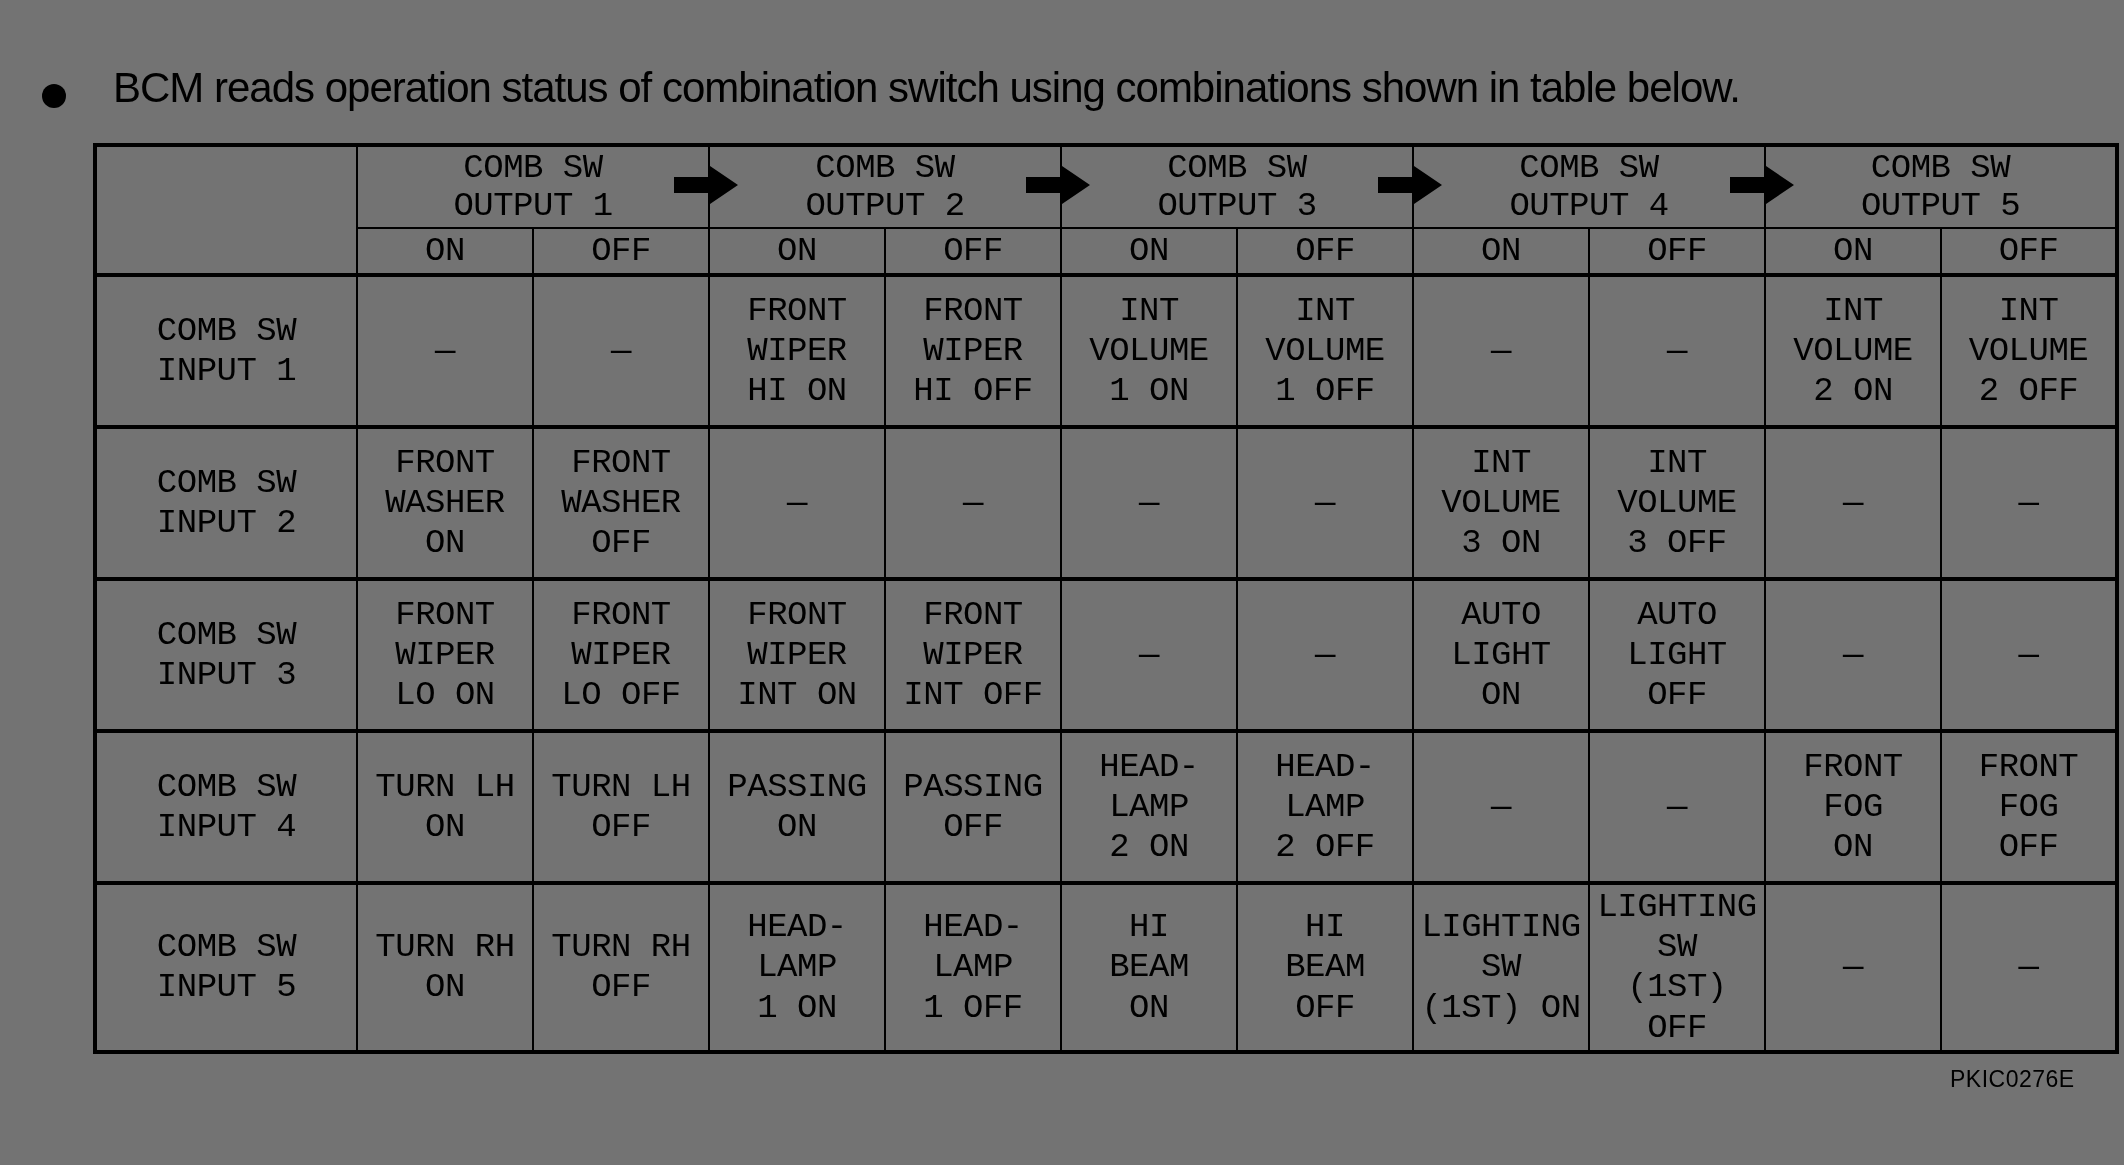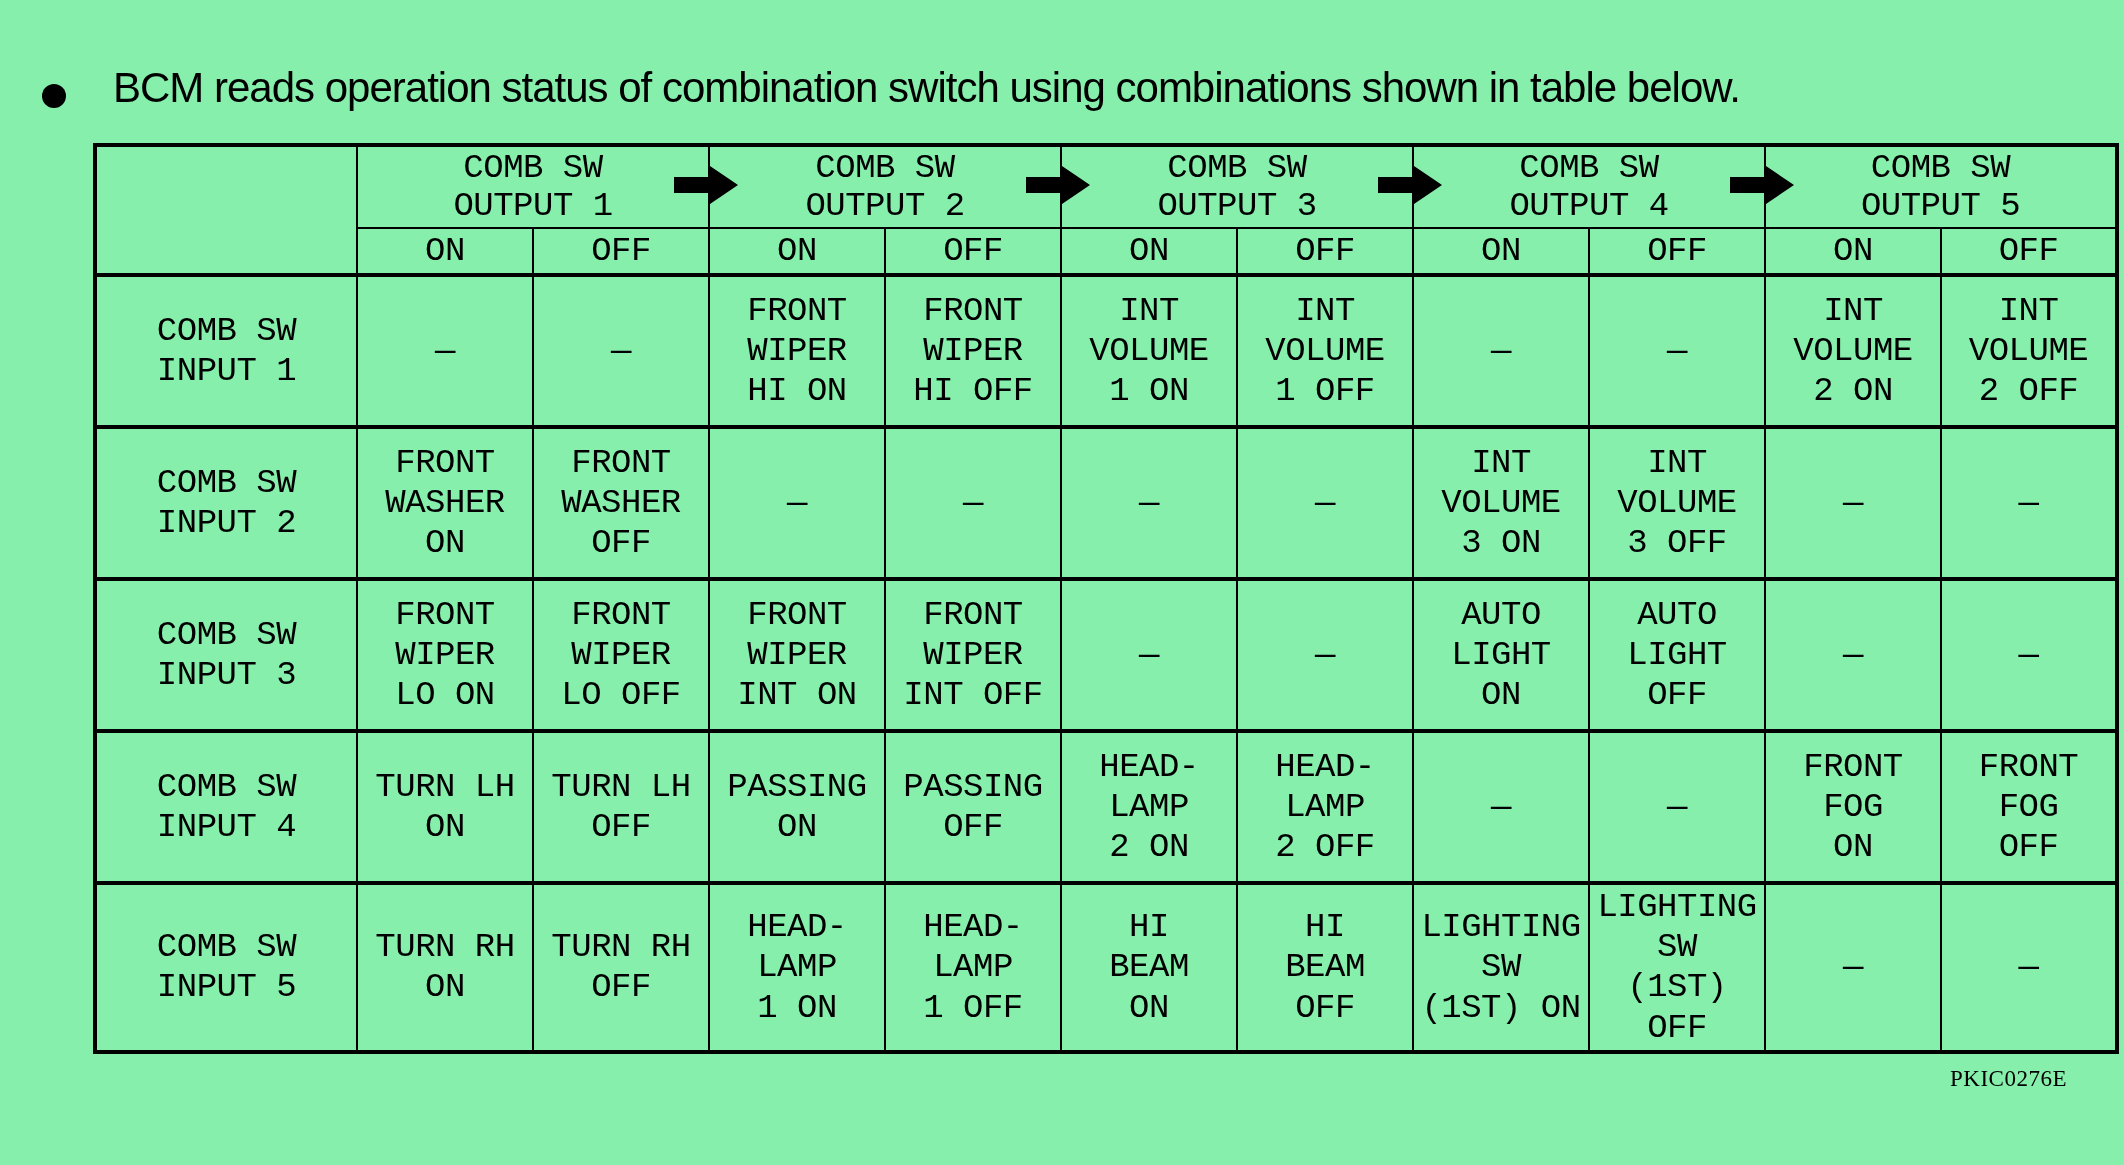--- a/index.html
+++ b/index.html
@@ -6,21 +6,21 @@
     margin: 0;
     padding: 0;
     background: #ffffff;
     font-family: "Liberation Sans", sans-serif;
     color: #000;
   }
   .page {
     position: relative;
     width: 2124px;
     height: 1165px;
-    background: #86efac;
+    background: #737373;
     overflow: hidden;
   }
   .bullet {
     position: absolute;
     left: 42px;
     top: 84px;
     width: 24px;
     height: 24px;
     border-radius: 50%;
     background: #000;
@@ -67,21 +67,20 @@
     width: 66px;
     height: 42px;
   }
   .arrow svg { display: block; width: 100%; height: 100%; }
   .figcode {
     position: absolute;
     left: 1950px;
     top: 1066px;
     font-size: 23px;
     letter-spacing: 0.5px;
-    font-family: Liberation Serif, serif;
   }
 </style>
 </head>
 <body>
 
 <div class="page">
 
   <span class="bullet"></span>
   <span class="title">BCM reads operation status of combination switch using combinations shown in table below.</span>
 

